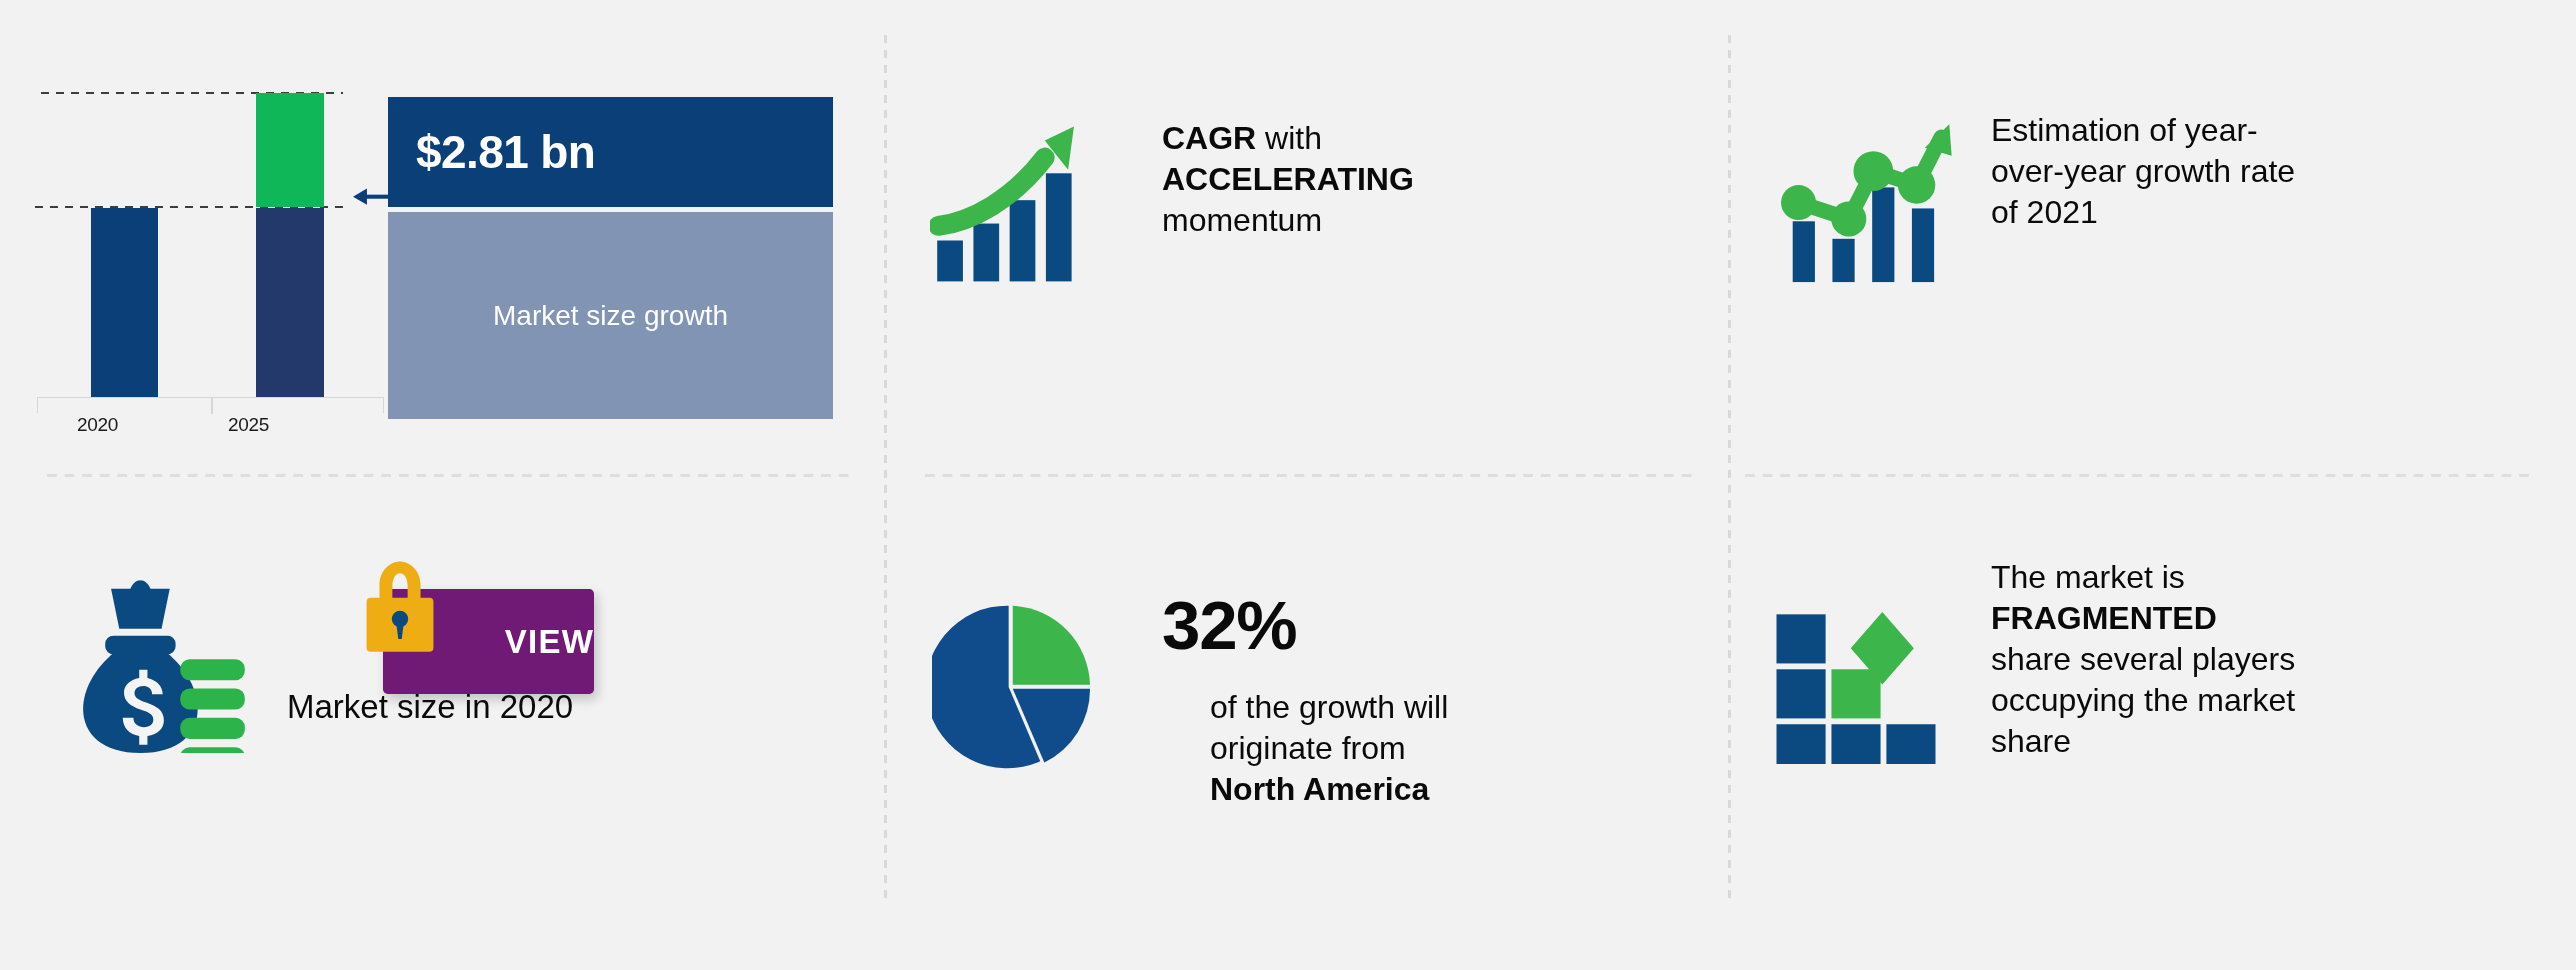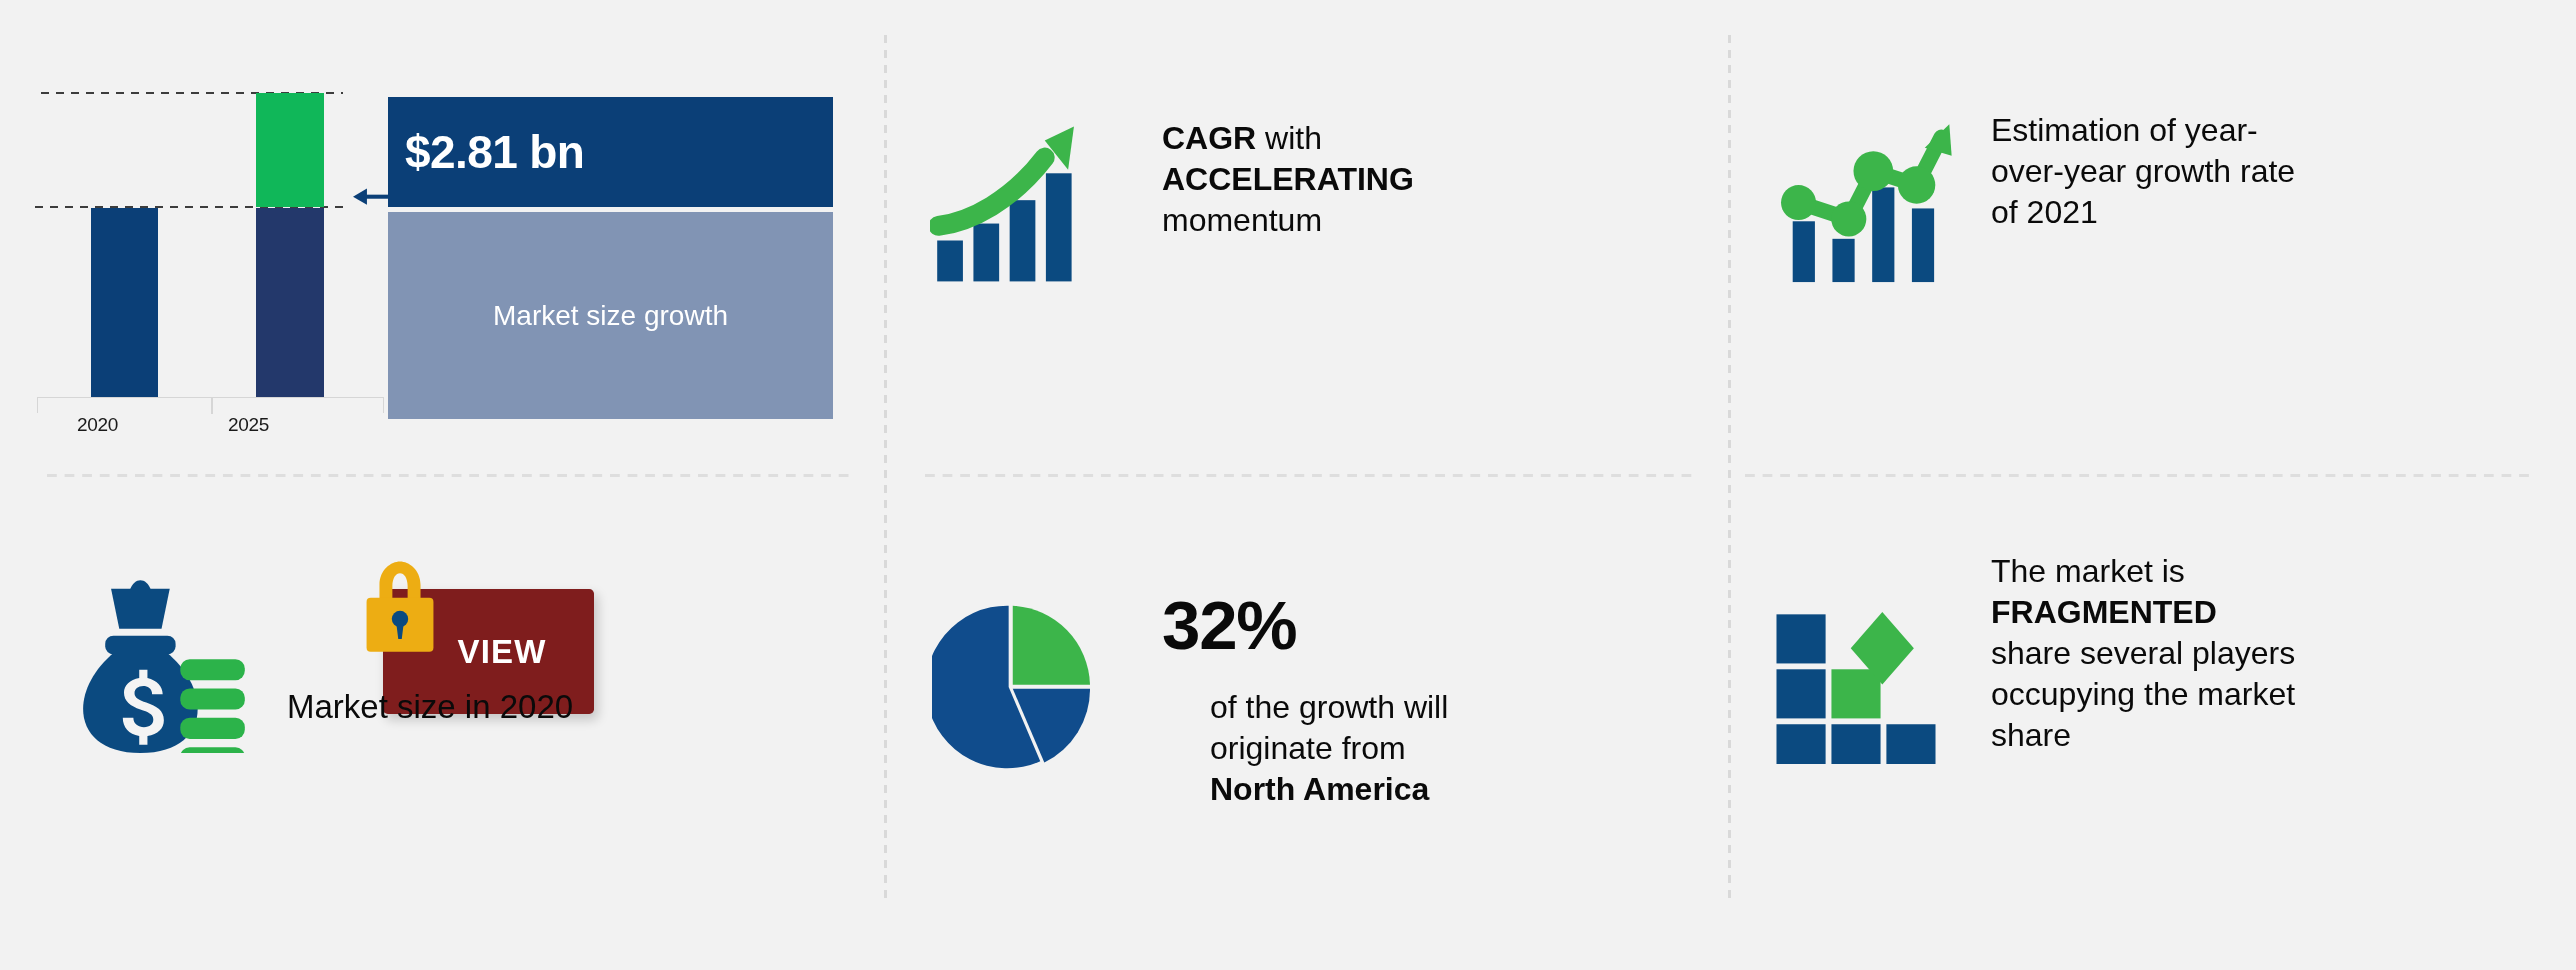--- a/index.html
+++ b/index.html
@@ -85,21 +85,21 @@
   .callout-top {
     position: absolute; left: 0; top: 0;
     width: 445px; height: 110px;
     background: #0b3f77;
     display: flex; align-items: center;
   }
   .callout-top span {
     color: #ffffff;
     font-size: 46px;
     font-weight: bold;
-    padding-left: 17px;
+    padding-left: 28px;
     letter-spacing: -0.6px;
   }
   .callout-bottom {
     position: absolute; left: 0; top: 115px;
     width: 445px; height: 207px;
     background: #8194b4;
     display: flex; align-items: center; justify-content: center;
     text-align: center;
   }
   .callout-bottom span {
@@ -134,25 +134,25 @@
     left: 287px; top: 688px;
     font-size: 33px;
     color: #0a0a0a;
     white-space: nowrap;
   }
 
   
   #view-wrap { position: absolute; left: 356px; top: 559px; width: 246px; height: 146px; }
   #view-button {
     position: absolute; left: 27px; top: 30px;
-    width: 211px; height: 125px;
-    background: #7f1d1d;
+    width: 211px; height: 105px;
+    background: #701a75;
     border-radius: 4.7px;
     box-shadow: 3.5px 5.9px 10.5px rgba(0,0,0,0.18);
-    display: flex; align-items: center; justify-content: center;
+    display: flex; align-items: center; justify-content: flex-end;
   }
   #view-button span {
     color: #ffffff;
     font-size: 33px;
     font-weight: bold;
     letter-spacing: 1.2px;
     padding-left: 27px;
   }
   #lock-icon { position: absolute; left: 0px; top: 0px; }
 </style>
@@ -298,21 +298,21 @@
       <rect x="4" y="4" width="84" height="84" fill="#0b4a80"></rect>
       <rect x="4" y="98" width="84" height="84" fill="#0b4a80"></rect>
       <rect x="98" y="98" width="84" height="84" fill="#3cb54a"></rect>
       <rect x="4" y="192" width="84" height="68" fill="#0b4a80"></rect>
       <rect x="98" y="192" width="84" height="68" fill="#0b4a80"></rect>
       <rect x="192" y="192" width="84" height="68" fill="#0b4a80"></rect>
       <polygon points="185,0 239,62 185,124 131,62" fill="#3cb54a"></polygon>
     </svg>
   </div>
   <div class="stat-text" style="left:1991px; top:547px; width:539px;">
-    <div class="stat-desc" style="margin-top:4px;">
+    <div class="stat-desc" style="margin-top:10px;">
       <span>The market is</span><br>
       <b>FRAGMENTED</b><br>
       <span>share several players</span><br>
       <span>occupying the market</span><br>
       <span>share</span>
     </div>
   </div>
 
 </div>
 

